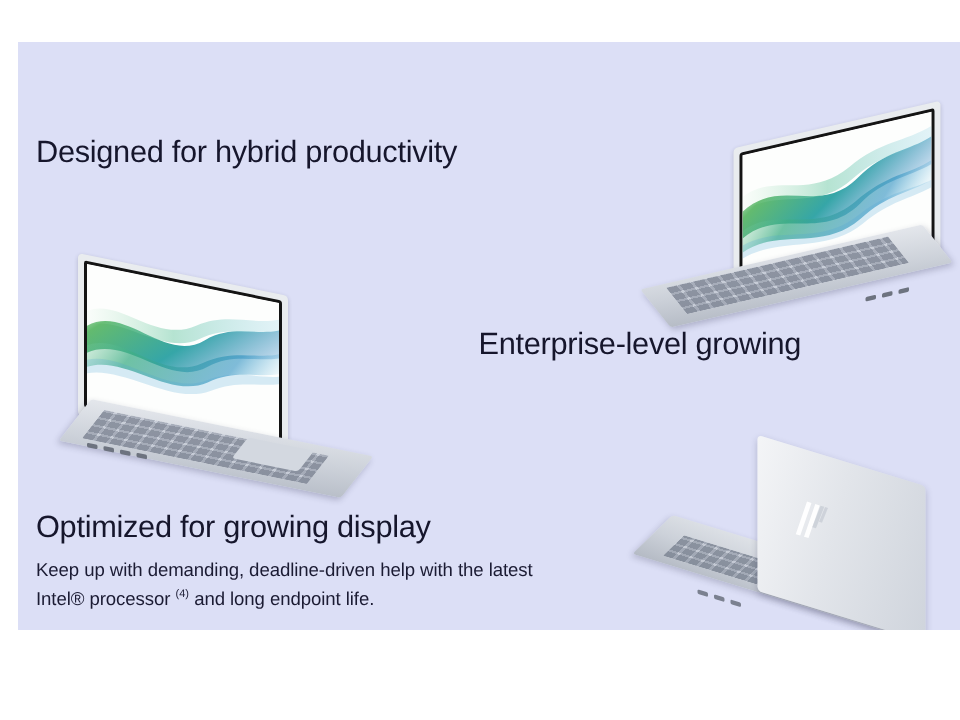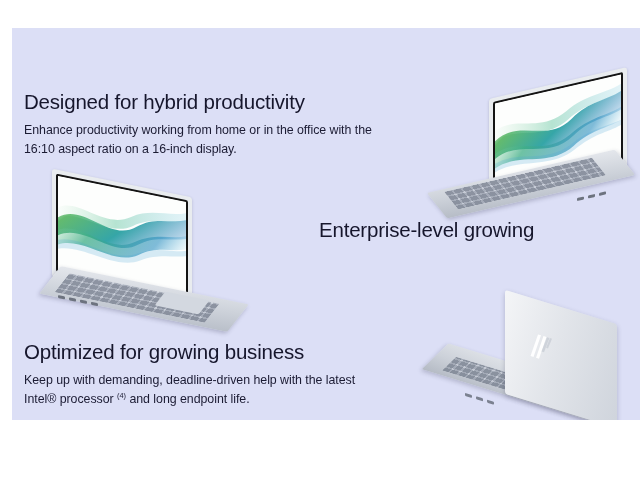--- a/index.html
+++ b/index.html
@@ -236,30 +236,27 @@
       </div>
       <div class="portsC">
         <i style="left:0"></i>
           <i style="left:11px"></i>
           <i style="left:22px"></i>
       </div>
     </div>
 
     <div class="blk" id="b1">
       <h2 class="hdg">Designed for hybrid productivity</h2>
-      <p class="body">
-        <span>Enhance productivity working from home or in the office with the 16:10 aspect ratio on a 16-inch display.</span>
-      </p>
     </div>
 
     <div class="blk" id="b2">
       <h2 class="hdg">Enterprise-level growing</h2>
     </div>
 
     <div class="blk" id="b3">
-      <h2 class="hdg">Optimized for growing business</h2>
+      <h2 class="hdg">Optimized for growing display</h2>
       <p class="body">
         <span>Keep up with demanding, deadline-driven help with the latest Intel® processor </span><sup>(4)</sup><span> and long endpoint life.</span>
       </p>
     </div>
 
   </div>
 </div>
 
 </body></html>

